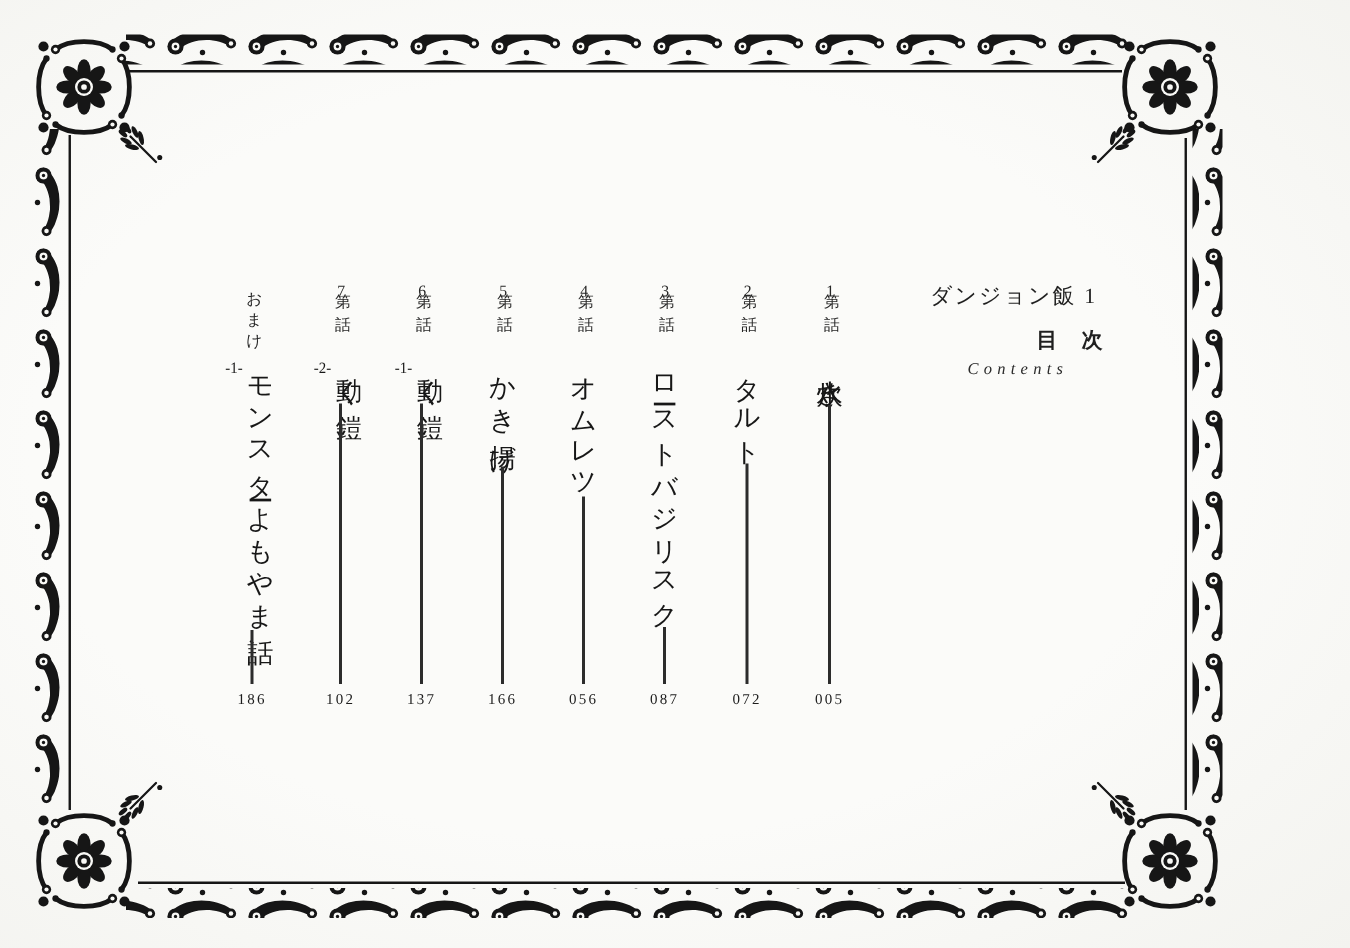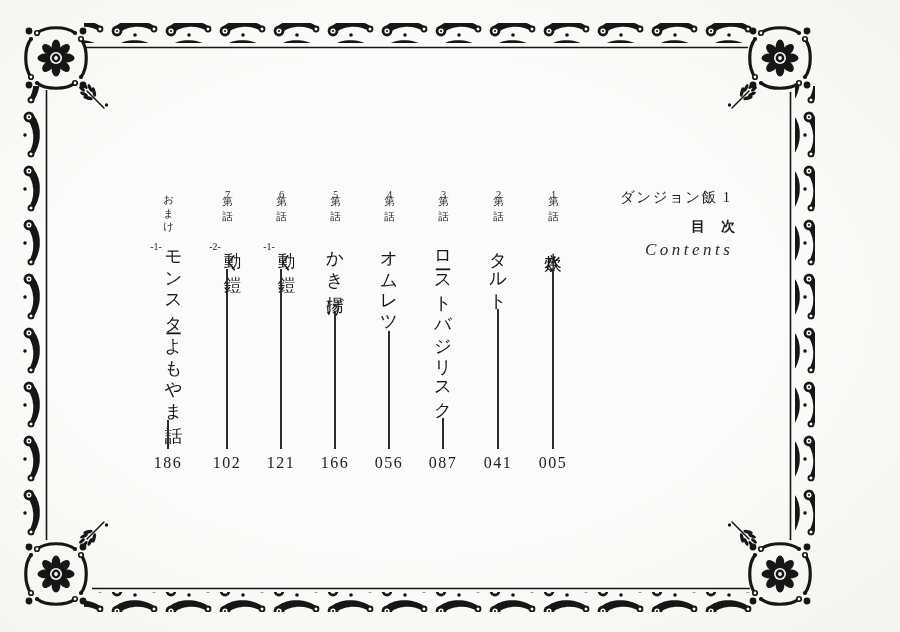--- a/index.html
+++ b/index.html
@@ -18,21 +18,21 @@
   .series-title{
     position:absolute;left:620px;top:188px;
     font-size:14.5px;letter-spacing:1.5px;font-weight:400;white-space:pre;
   }
   .toc-heading{
     position:absolute;left:653px;top:218px;
     font-size:14px;letter-spacing:16px;font-weight:600;margin-left:38px;
   }
   .toc-heading-en{
     position:absolute;left:645px;top:240px;
-    font-size:17px;font-style:italic;letter-spacing:3.5px;color:#2b2b2b;
+    font-size:11px;font-style:italic;letter-spacing:3.5px;color:#2b2b2b;
   }
   
   .toc-col{
     position:absolute;top:187px;height:285px;width:44px;
     display:flex;flex-direction:column;align-items:center;
   }
   .chapter-label{
     writing-mode:vertical-rl;text-orientation:upright;
     font-size:10.5px;letter-spacing:2px;min-height:46px;
     color:#262626;
@@ -45,21 +45,21 @@
   .title-suffix{
     display:block;
     text-combine-upright:all;
     font-size:10.5px;letter-spacing:0;margin-top:2px;
   }
   .leader-line{
     width:1.4px;flex:1 1 auto;background:#2c2c2c;
     margin:6px 0 5px;
   }
   .page-num{
-    font-size:16px;letter-spacing:1.5px;color:#1c1c1c;
+    font-size:10px;letter-spacing:1.5px;color:#1c1c1c;
   }
 </style>
 </head>
 <body>
 
 <div class="page" style="--ink: #161616; --paper: #f9f9f6;">
 
   <svg class="border-art" width="900" height="632" viewBox="0 0 900 632" aria-hidden="true">
     <defs>
 
@@ -159,21 +159,21 @@
     <div class="chapter-label">第1話</div>
     <div class="chapter-title"><span>水炊き</span><span class="title-suffix"></span></div>
     <div class="leader-line"></div>
     <div class="page-num">005</div>
   </div>
 
   <div class="toc-col" style="left:476px">
     <div class="chapter-label">第2話</div>
     <div class="chapter-title"><span>タルト</span><span class="title-suffix"></span></div>
     <div class="leader-line"></div>
-    <div class="page-num">041</div>
+    <div class="page-num">072</div>
   </div>
 
   <div class="toc-col" style="left:421px">
     <div class="chapter-label">第3話</div>
     <div class="chapter-title"><span>ローストバジリスク</span><span class="title-suffix"></span></div>
     <div class="leader-line"></div>
     <div class="page-num">087</div>
   </div>
 
   <div class="toc-col" style="left:367px">
@@ -187,21 +187,21 @@
     <div class="chapter-label">第5話</div>
     <div class="chapter-title"><span>かき揚げ</span><span class="title-suffix"></span></div>
     <div class="leader-line"></div>
     <div class="page-num">166</div>
   </div>
 
   <div class="toc-col" style="left:259px">
     <div class="chapter-label">第6話</div>
     <div class="chapter-title"><span>動く鎧</span><span class="title-suffix">-1-</span></div>
     <div class="leader-line"></div>
-    <div class="page-num">121</div>
+    <div class="page-num">137</div>
   </div>
 
   <div class="toc-col" style="left:205px">
     <div class="chapter-label">第7話</div>
     <div class="chapter-title"><span>動く鎧</span><span class="title-suffix">-2-</span></div>
     <div class="leader-line"></div>
     <div class="page-num">102</div>
   </div>
 
   <div class="toc-col" style="left:146px">

